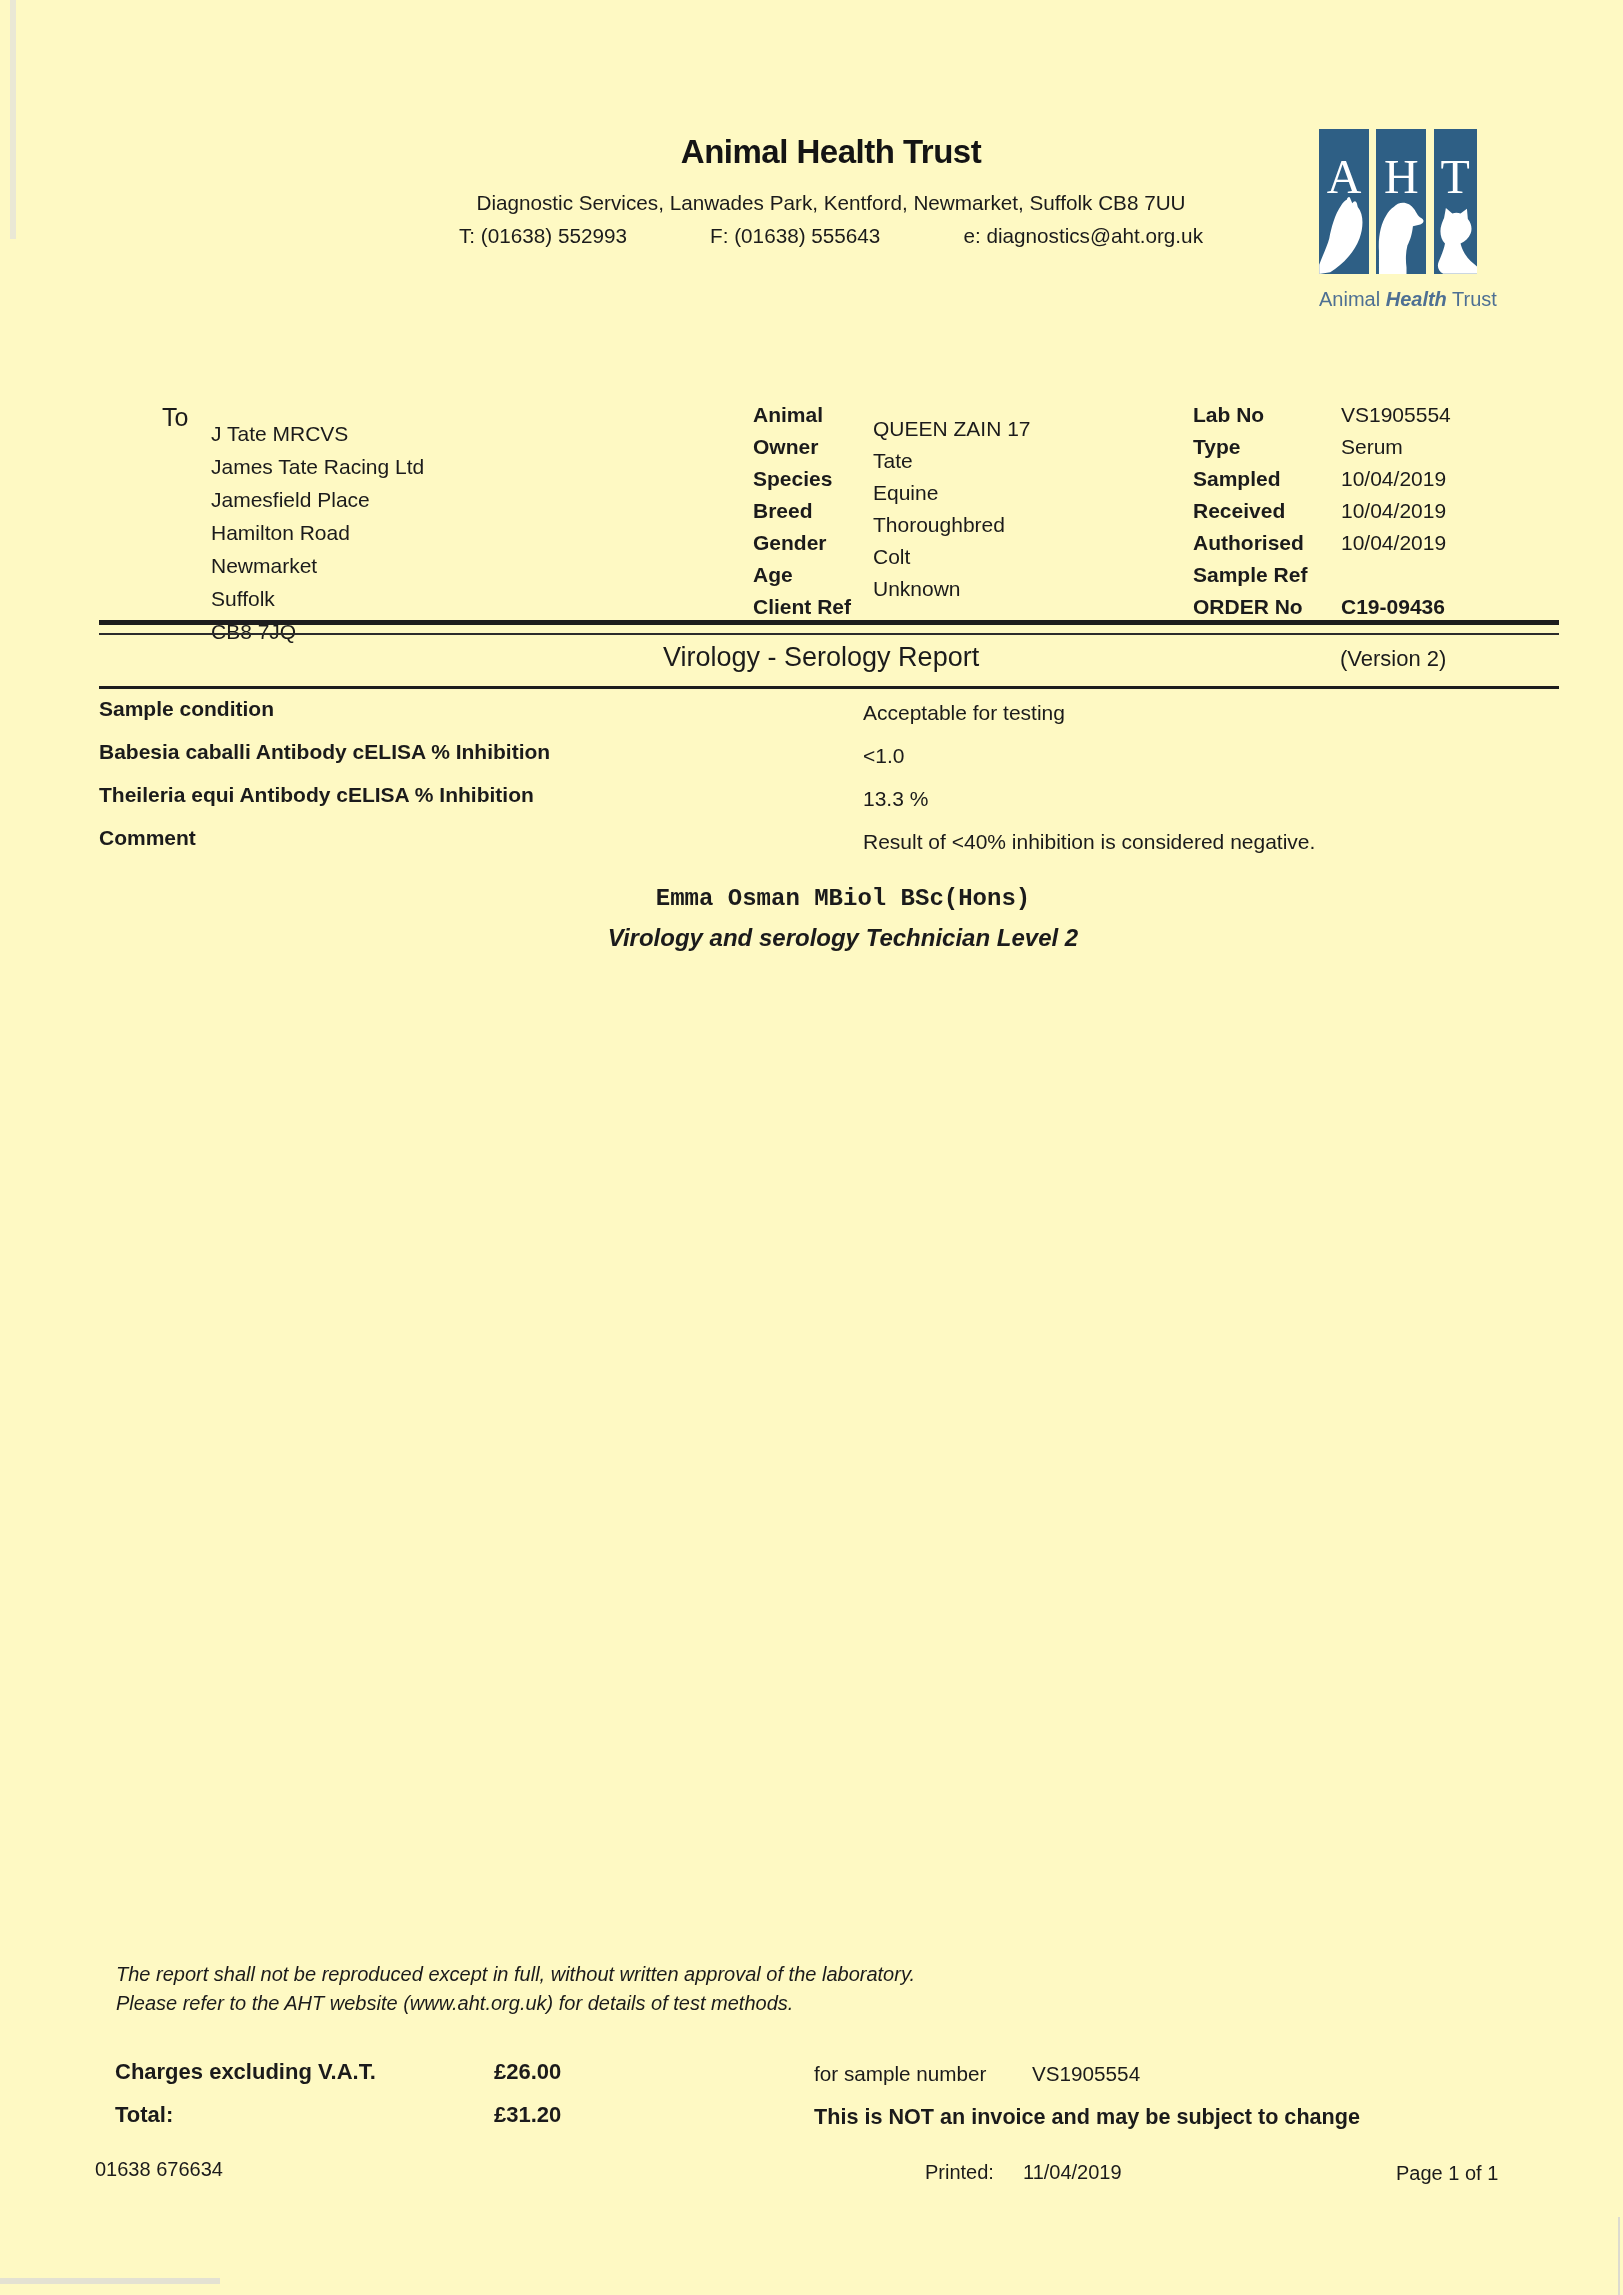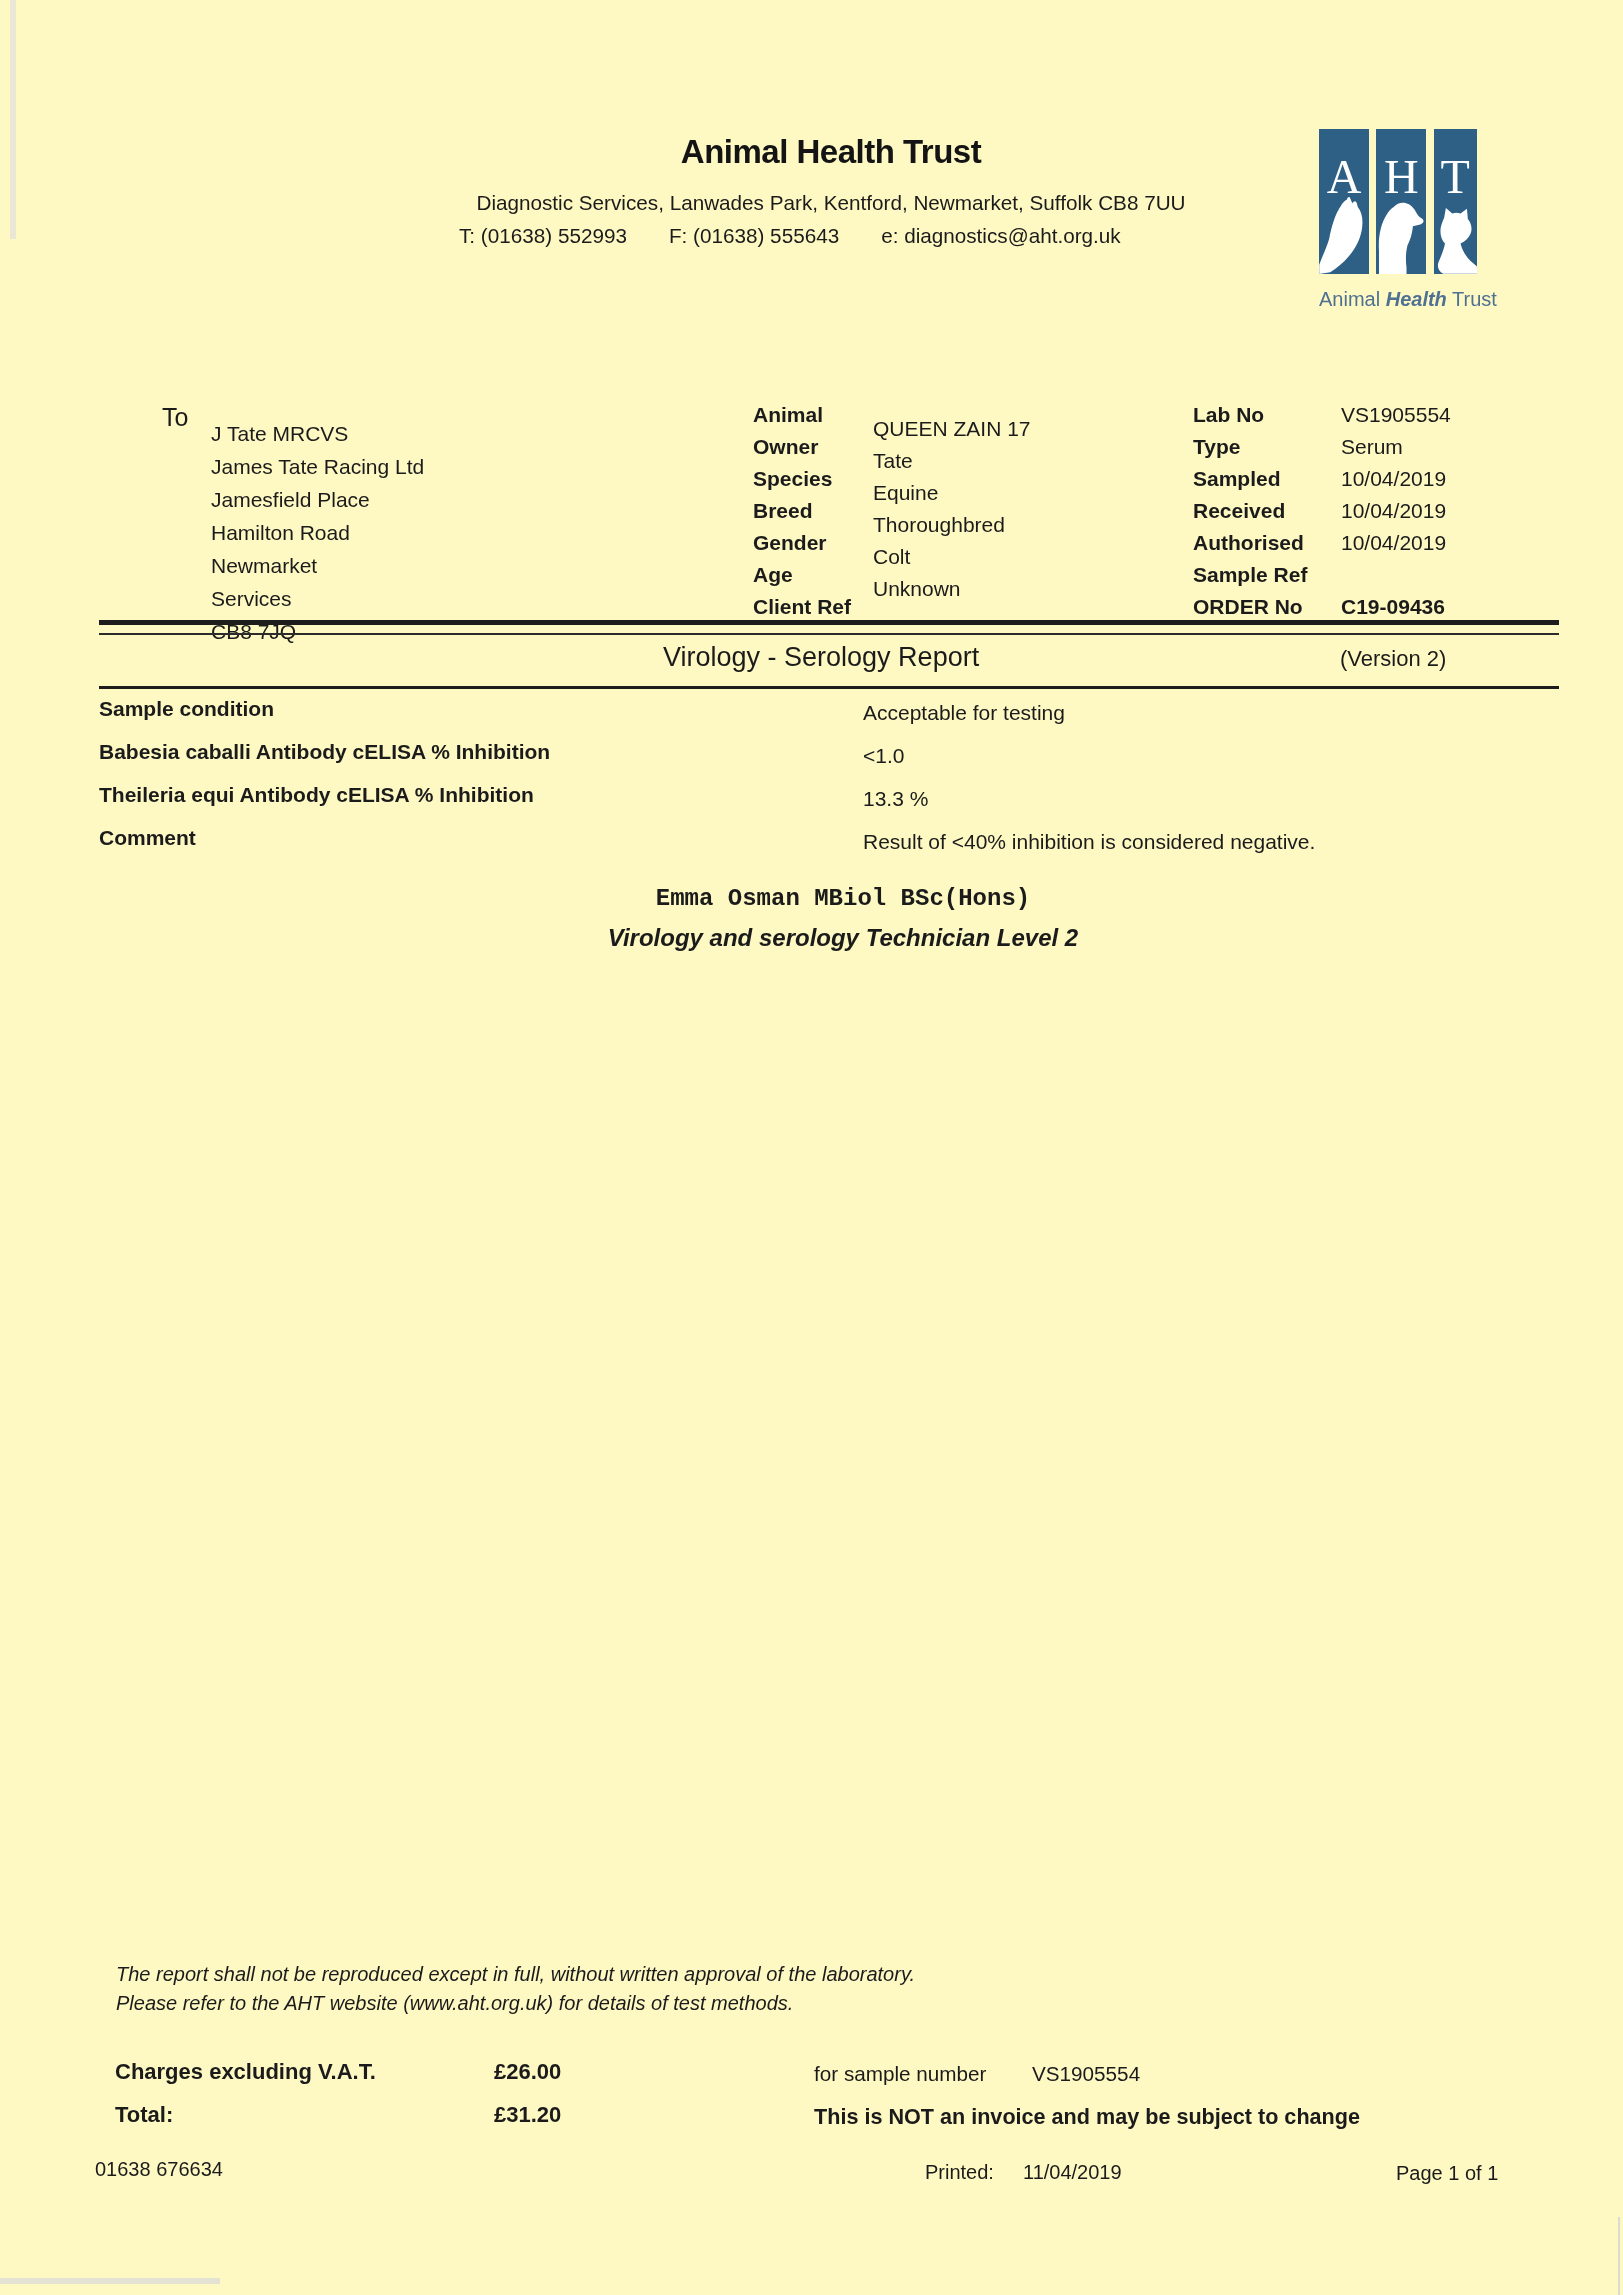--- a/index.html
+++ b/index.html
@@ -14,21 +14,21 @@
   
   .edge-strip-left { left:10px; top:0; width:6.4px; height:239px; background:#dedede; opacity:.65; }
   .edge-smudge-bottom { left:0; top:2278px; width:220px; height:6.4px; background:#d8d8d8; opacity:.7; }
   .edge-line-right { left:1618px; top:2217px; width:1.8px; height:78px; background:#d3d3d3; opacity:.8; }
 
   
   .header-block { left:459px; top:133px; width:744px; text-align:center; }
   .h-title { font-size:33px; font-weight:600; letter-spacing:-0.5px; color:#141414; }
   .h-sub { margin-top:18.4px; font-size:21px; font-weight:700; }
   .h-addr { margin-top:20px; font-size:20.7px; }
-  .h-contact { margin-top:9.2px; font-size:20.7px; display:flex; justify-content:flex-start; gap:42px; }
+  .h-contact { margin-top:9.2px; font-size:20.7px; display:flex; justify-content:space-between; gap:42px; }
 
   
   .logo { left:1319px; top:129px; width:165px; }
   .logo-panels { display:flex; gap:7.3px; height:145px; }
   .logo-panel { position:relative; width:50px; background:#2e5f85; }
   .logo-panel.narrow { width:43px; }
   .logo-letter {
     position:absolute; top:24px; left:0; width:100%; text-align:center;
     font-family:"Liberation Serif","DejaVu Serif",serif;
     font-size:48px; line-height:1; color:#ffffff; font-weight:400;
@@ -127,21 +127,21 @@
     </div>
   </div>
 
   <div class="abs to-label">To</div>
   <div class="abs addr-lines">
     <div>J Tate MRCVS</div>
     <div>James Tate Racing Ltd</div>
     <div>Jamesfield Place</div>
     <div>Hamilton Road</div>
     <div>Newmarket</div>
-    <div>Services</div>
+    <div>Suffolk</div>
     <div>CB8 7JQ</div>
   </div>
 
   <div class="abs col bold animal-labels">
     <div class="vrow">Animal</div>
     <div class="vrow">Owner</div>
     <div class="vrow">Species</div>
     <div class="vrow">Breed</div>
     <div class="vrow">Gender</div>
     <div class="vrow">Age</div>

